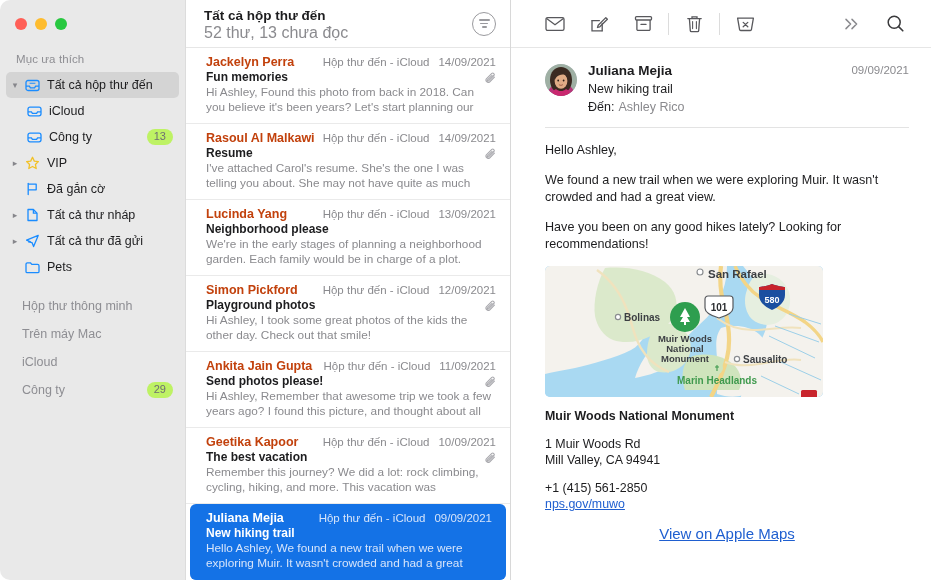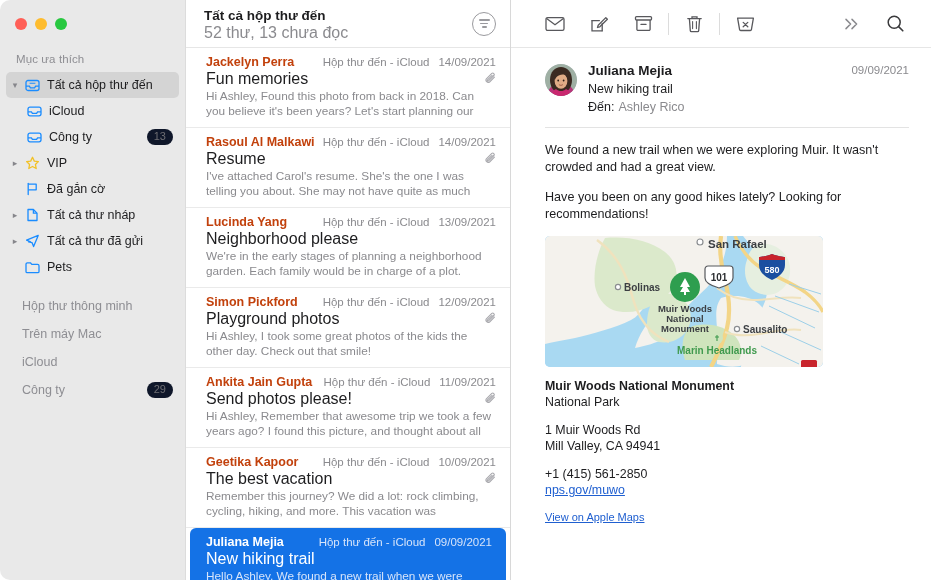--- a/index.html
+++ b/index.html
@@ -64,21 +64,21 @@
   }
   .sb-icon {
     width: 20px; flex: 0 0 20px;
     display: flex; align-items: center; justify-content: center;
     margin-right: 5px;
   }
   .sb-label { flex: 1 1 auto; white-space: nowrap; overflow: hidden; }
   .sb-badge {
     font-size: 11px;
     color: #6e6e73;
-    background: #0f172a;
+    background: #bef264;
     border-radius: 9px;
     padding: 1px 7px 2px;
     margin-right: 6px;
     line-height: 13px;
   }
   .sb-row.indent-1 { padding-left: 18px; }
   .sb-row.indent-nodisc { padding-left: 16px; }
   .sb-gap { height: 12px; }
 
   .sb-flat {
@@ -147,24 +147,25 @@
   }
   .msg-mailbox {
     font-size: 11.5px; color: #8a8a8e;
     margin-left: auto; padding-right: 9px;
   }
   .msg-date {
     font-size: 11.5px; color: #8a8a8e;
     flex: 0 0 auto;
   }
   .msg-subject {
-    font-size: 16px; color: #1d1d1f;
+    font-size: 12px; color: #1d1d1f;
     margin-top: 1px;
     white-space: nowrap; overflow: hidden; text-overflow: ellipsis;
     padding-right: 18px;
+    font-weight: bold;
   }
   .msg-preview {
     font-size: 11.8px; color: #8a8a8e;
     line-height: 15px;
     margin-top: 1px;
     max-height: 30px; overflow: hidden;
   }
   .clip {
     position: absolute; right: 13px; top: 24px;
     color: #a8a8ad;
@@ -247,21 +248,21 @@
     border-radius: 5px;
     overflow: hidden;
     position: relative;
     background: #aadaff;
   }
   .place-title { font-size: 12.4px; font-weight: bold; color: #1d1d1f; margin-top: 11px; line-height: 16px; }
   .place-sub { font-size: 12.4px; color: #1d1d1f; line-height: 16px; }
   .addr { font-size: 12.4px; color: #1d1d1f; line-height: 16px; margin-top: 12px; }
   .contact { margin-top: 12px; font-size: 12.4px; line-height: 16px; color: #1d1d1f; }
   a.lnk { color: #1f5fd0; text-decoration: underline; }
-  .maps-link { margin-top: 13px; font-size: 11px; }
+  .maps-link { margin-top: 13px; font-size: 15px; text-align: center; }
 </style>
 </head>
 <body>
 
 <div id="app">
 
   <div id="sidebar">
     <div class="traffic-lights">
       <span class="tl red"></span>
       <span class="tl yellow"></span>
@@ -549,20 +550,21 @@
         <div class="mh-to">
           <span>Đến:</span><span class="val">Ashley Rico</span>
         </div>
       </div>
       <div class="mh-date">09/09/2021</div>
     </div>
 
     <div class="hr"></div>
 
     <div id="mail-body">
+      <div class="p">Hello Ashley,</div>
       <div class="p">We found a new trail when we were exploring Muir. It wasn't crowded and had a great view.</div>
       <div class="p">Have you been on any good hikes lately? Looking for recommendations!</div>
 
       <div class="map-card">
         <div class="map">
           <svg width="278" height="131" viewBox="0 0 278 131">
             <rect width="278" height="131" fill="#a9d9f2"></rect>
 
             <path d="M0 0h170c-6 14-10 22-22 30-14 10-28 12-38 24-9 11-12 24-24 30-16 8-40 14-56 18-10 2-22 4-30 6V0z" fill="#f4f2ed"></path>
             <path d="M92 0h90c0 18-6 32-14 44-8 12-20 18-28 30-7 11-10 22-20 28-8 5-20 8-30 10 4-14 12-24 20-36 8-13 12-28 10-42-2-12-14-22-28-34z" fill="#f4f2ed"></path>
@@ -610,21 +612,20 @@
             <path d="M140 42l5 9h-3l3 5h-4v3h-2v-3h-4l3-5h-3z" fill="#fff"></path>
             <text x="140" y="76" font-family="Liberation Sans, sans-serif" font-size="9.5" font-weight="bold" fill="#3c3f43" text-anchor="middle">Muir Woods</text>
             <text x="140" y="86" font-family="Liberation Sans, sans-serif" font-size="9.5" font-weight="bold" fill="#3c3f43" text-anchor="middle">National</text>
             <text x="140" y="96" font-family="Liberation Sans, sans-serif" font-size="9.5" font-weight="bold" fill="#3c3f43" text-anchor="middle">Monument</text>
 
             <rect x="256" y="124" width="16" height="8" rx="1.5" fill="#c8242c"></rect>
           </svg>
         </div>
 
         <div class="place-title">Muir Woods National Monument</div>
-        <div class="place-sub">National Park</div>
 
         <div class="addr">
           <div>1 Muir Woods Rd</div>
           <div>Mill Valley, CA 94941</div>
         </div>
 
         <div class="contact">
           <div>+1 (415) 561-2850</div>
           <a class="lnk" href="#">nps.gov/muwo</a>
         </div>

